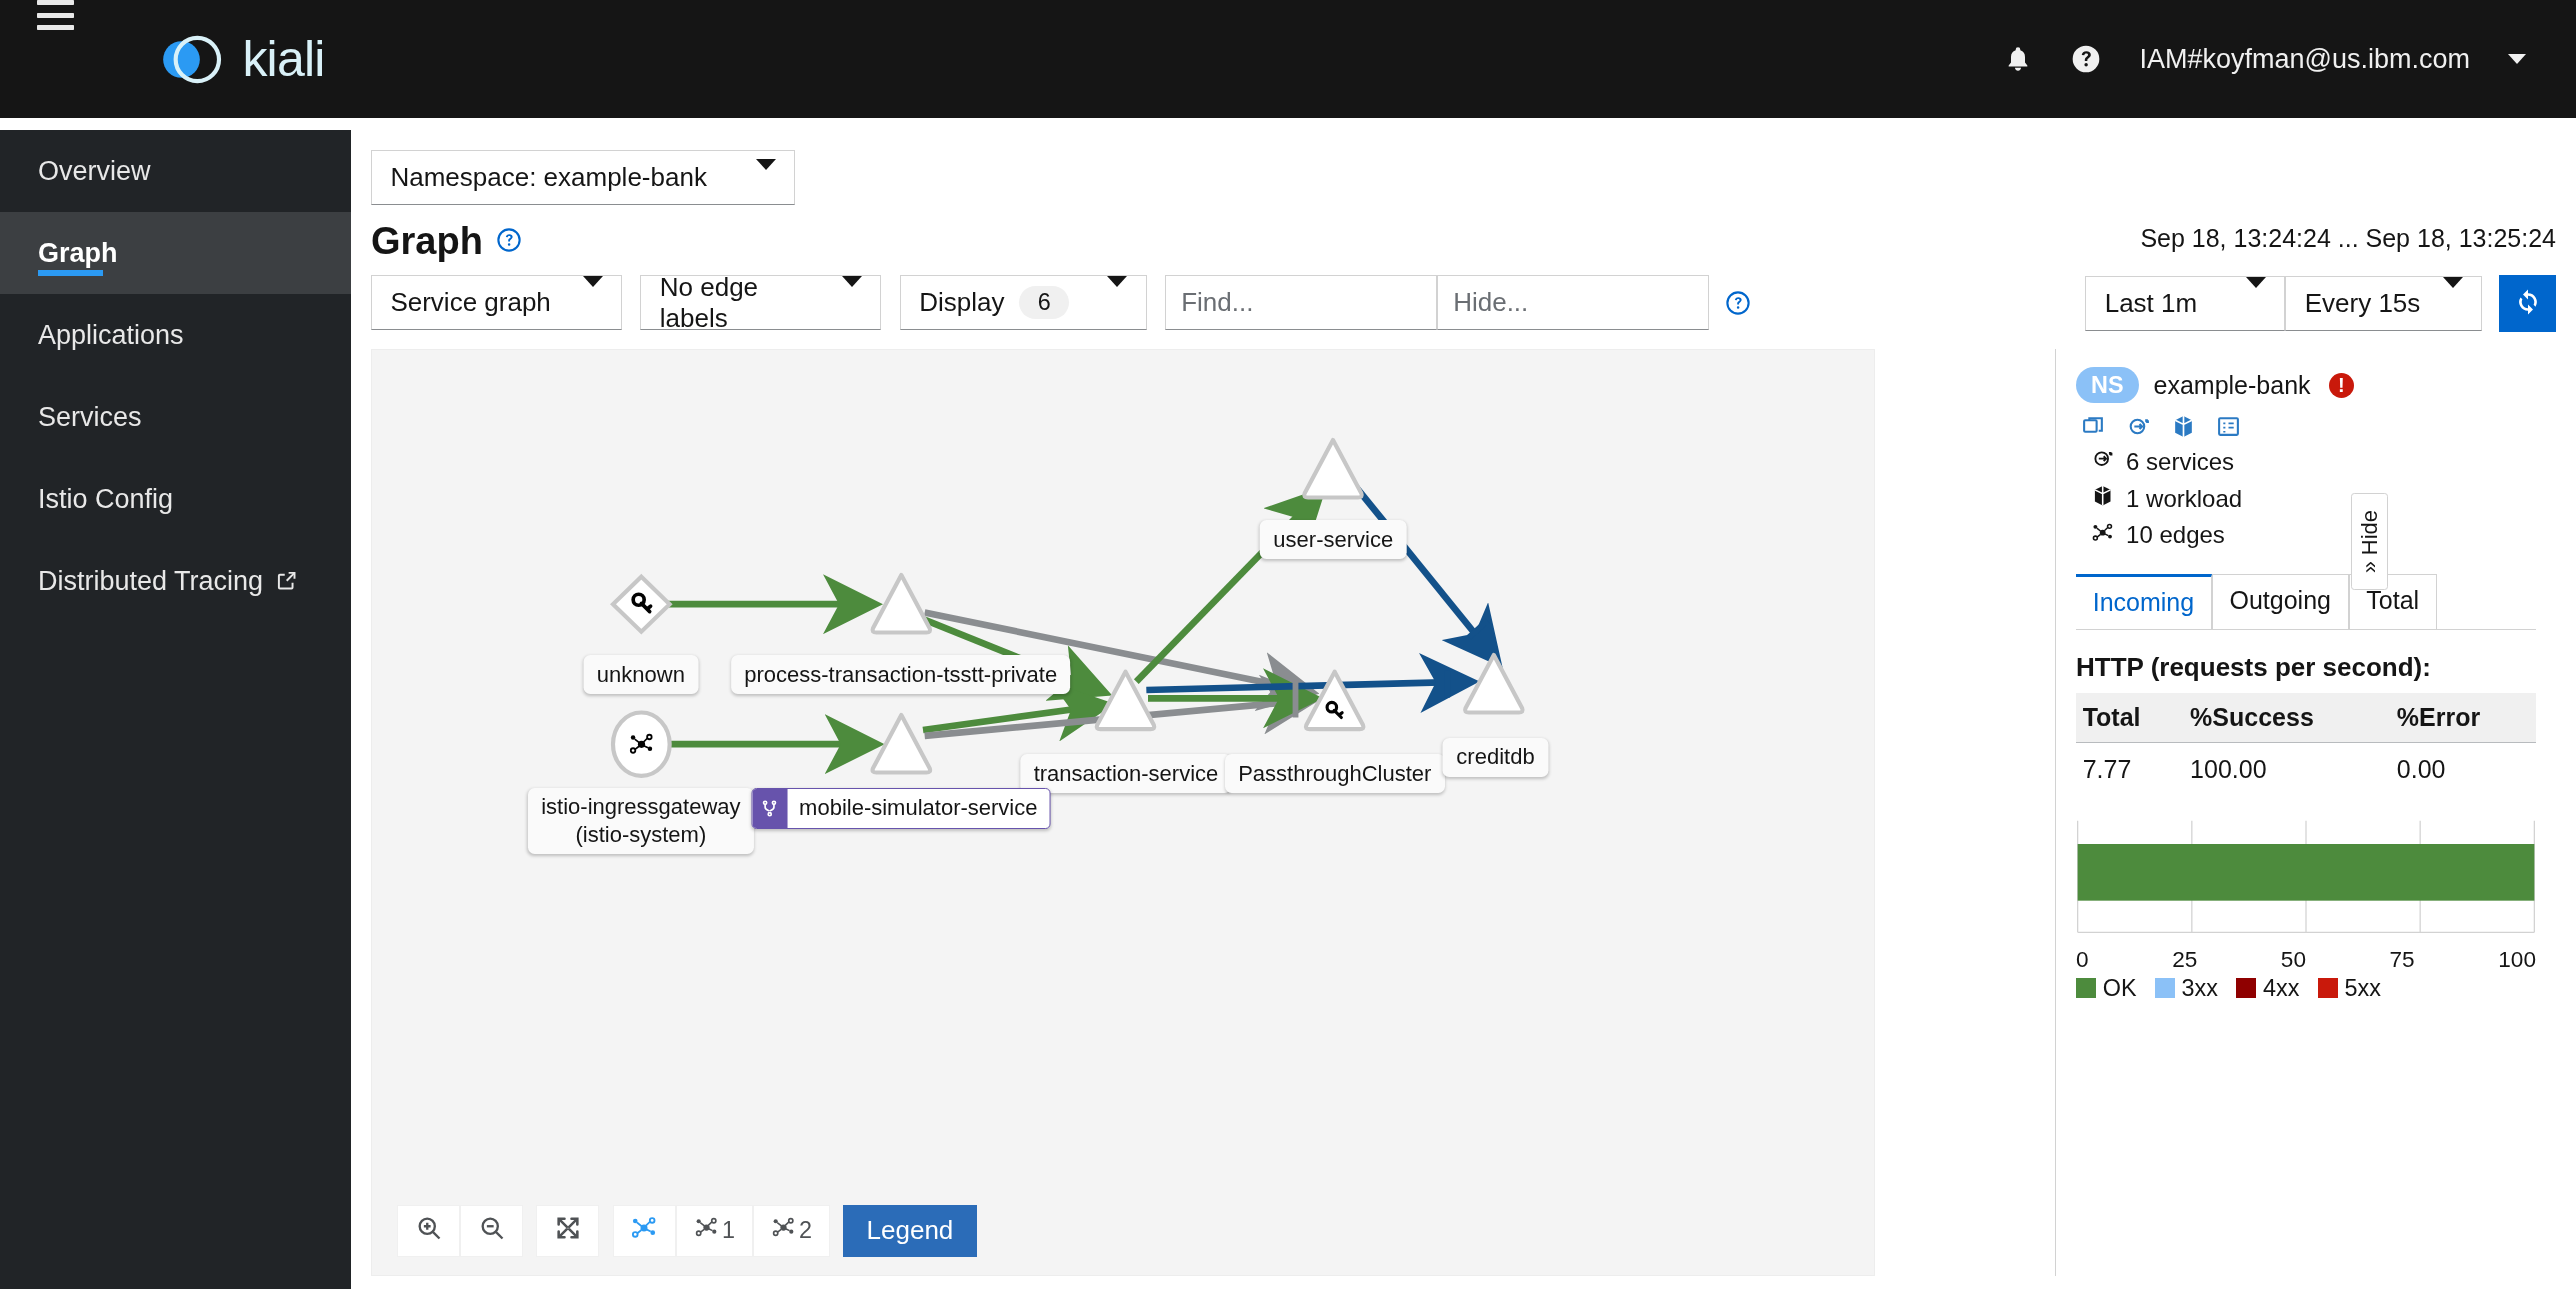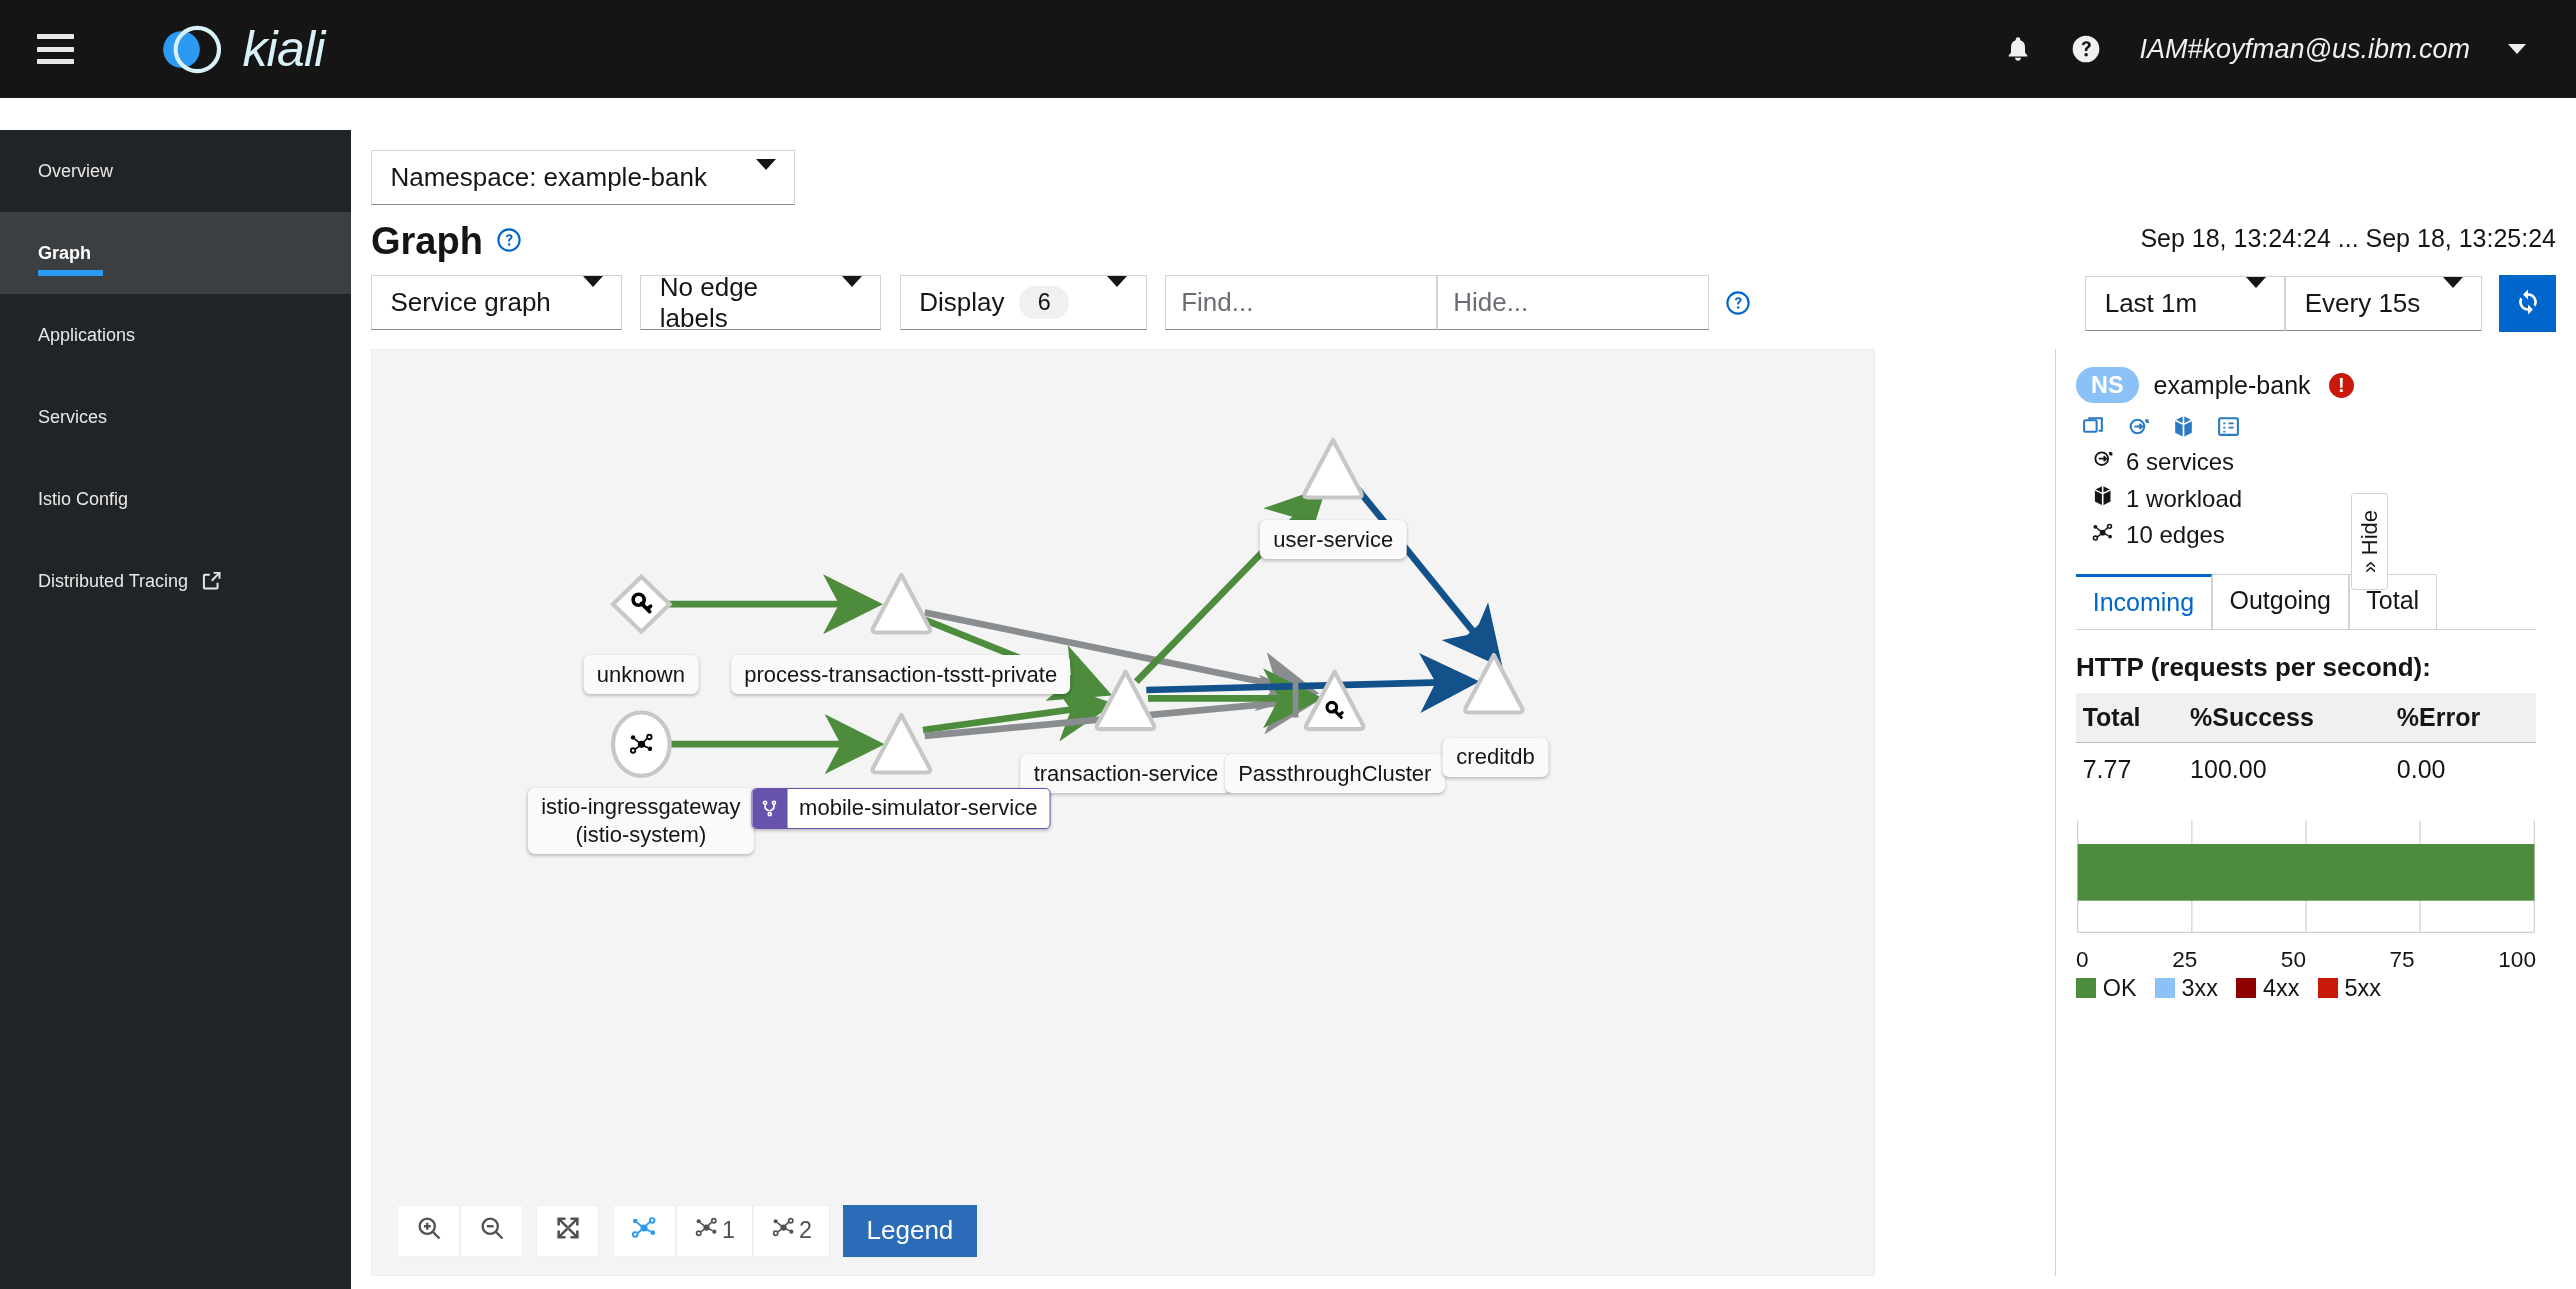--- a/index.html
+++ b/index.html
@@ -4,43 +4,43 @@
 <style>
   * { box-sizing: border-box; margin: 0; padding: 0; }
   html, body {
     width: 2576px; height: 1290px;
     font-family: "Liberation Sans", sans-serif;
     background: #fff; overflow: hidden;
   }
 
   
   .masthead {
-    position: absolute; top: 0; left: 0; width: 2576px; height: 98px;
-    background: #151515; display: flex; align-items: center; font-style: italic;
+    position: absolute; top: 0; left: 0; width: 2576px; height: 118px;
+    background: #151515; display: flex; 
   }
   .hamburger { width: 37px; height: 30px; margin-left: 37px; display: flex;
     flex-direction: column; justify-content: space-between; cursor: pointer; }
   .hamburger span { display: block; height: 5px; background: #e8e8e8; border-radius: 0.8px; }
   .brand { display: flex; align-items: center; margin-left: 80px; }
   .brand-logo { width: 75px; height: 67px; position: relative; }
   .brand-text { color: #d9f1f8; font-size: 50px; margin-left: 13.4px; letter-spacing: -0.8px; font-weight: 400; }
   .masthead-right { margin-left: auto; display: flex; align-items: center; margin-right: 50px; gap: 38px; }
   .mh-icon { color: #f0f0f0; display: flex; align-items: center; justify-content: center; cursor: pointer; }
   .user-name { color: #f0f0f0; font-size: 27px; }
   .caret-sm { width: 0; height: 0; border-left: 9.2px solid transparent;
     border-right: 9.2px solid transparent; border-top: 10px solid #f0f0f0; }
 
   
   .sidebar {
     position: absolute; top: 130px; left: 0; width: 351px; height: 1159px;
     background: #212427;
   }
   .nav-item {
     height: 82px; display: flex; align-items: center; padding-left: 38px;
-    color: #e8e8e8; font-size: 18px; cursor: pointer; position: relative;
+    color: #e8e8e8; font-size: 27px; cursor: pointer; position: relative;
   }
   .nav-item.active { background: #3c3f42; color: #fff; font-weight: 700; }
   .nav-item.active::after {
     content: ""; position: absolute; left: 38px; bottom: 18.4px;
     width: 65px; height: 5.8px; background: #2b9af3;
   }
   .ext-icon { margin-left: 11.7px; display: inline-flex; }
 
   
   .main {

